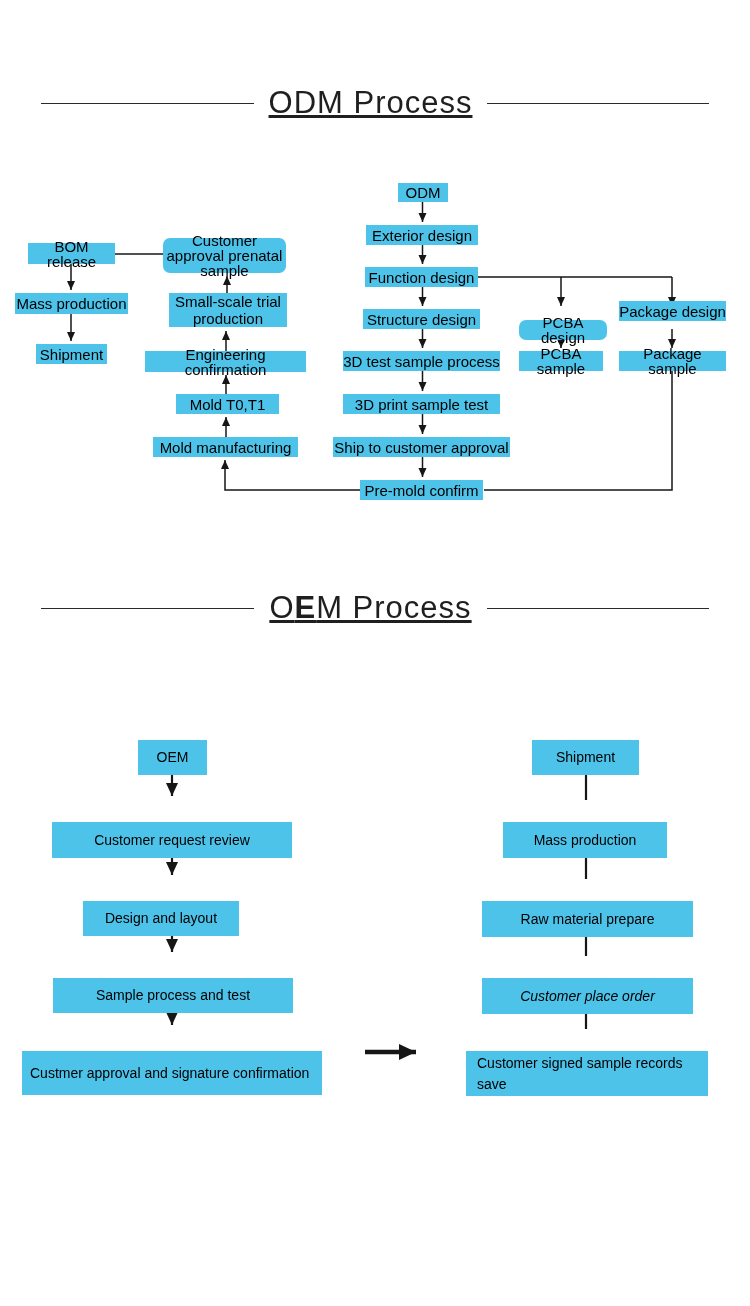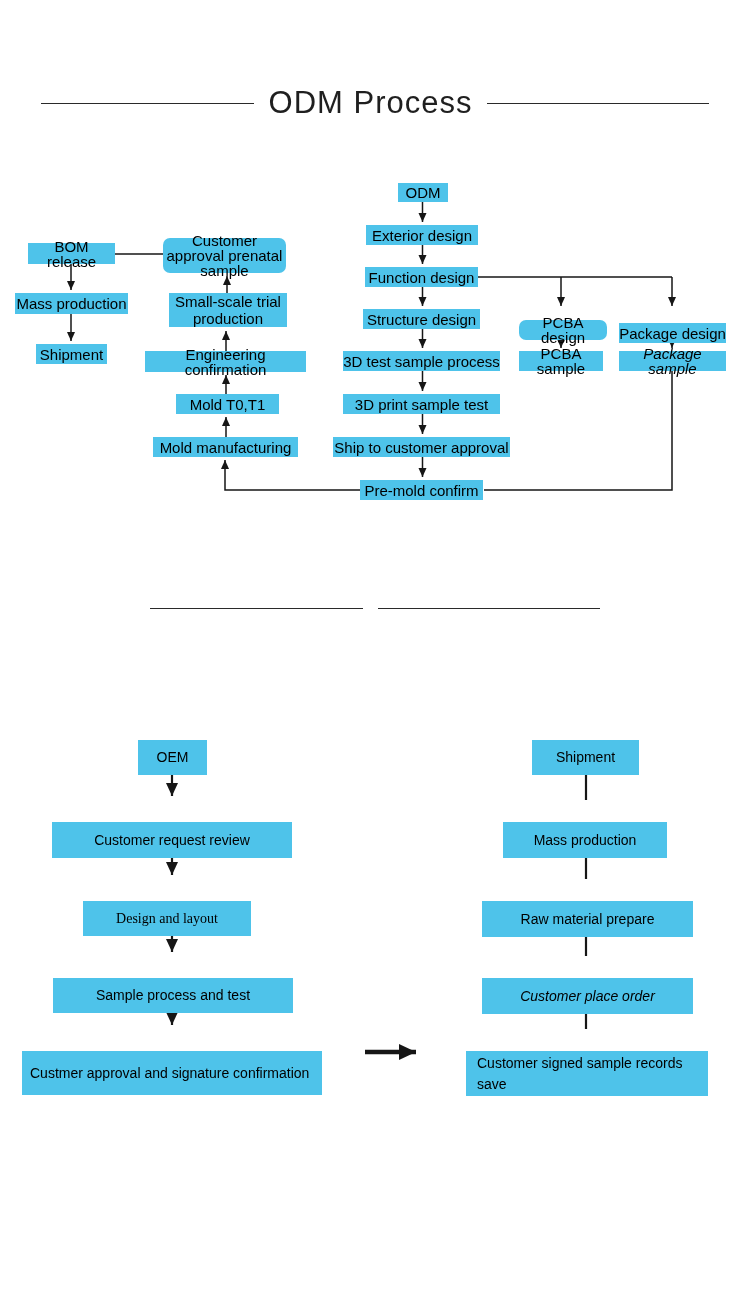--- a/index.html
+++ b/index.html
@@ -2,21 +2,21 @@
 <html style="--node-fill: #4ec3ea;"><head>
 <meta charset="utf-8">
 <style>
   html,body{margin:0;padding:0;background:#ffffff;}
   #page{position:relative;width:750px;height:1306px;background:#ffffff;overflow:hidden;
         font-family:"Liberation Sans", sans-serif;}
   .section-title{position:absolute;left:0;width:750px;display:flex;align-items:center;
         justify-content:center;gap:15px;}
   .section-title .rule{height:1px;background:#2a2a2a;}
   .section-title .title-text{font-size:31px;font-weight:300;letter-spacing:1px;color:#1f1f1f;
-        white-space:nowrap;}
+        white-space:nowrap;text-decoration:underline;}
   .node{position:absolute;background:var(--node-fill,#4ec3ea);color:#000;display:flex;
         align-items:center;justify-content:center;text-align:center;box-sizing:border-box;}
   .odm-node{font-size:15px;line-height:15px;}
   .oem-node{font-size:14px;line-height:21px;margin-top:22px;}
   .left-text{justify-content:flex-start;text-align:left;}
   svg.connectors{position:absolute;left:0;top:0;pointer-events:none;}
 </style>
 </head>
 <body>
 
@@ -62,33 +62,34 @@
   <div class="node odm-node" style="left:398px;top:183px;width:50px;height:19px;">ODM</div>
   <div class="node odm-node" style="left:366px;top:225px;width:112px;height:20px;">Exterior design</div>
   <div class="node odm-node" style="left:365px;top:267px;width:113px;height:20px;">Function design</div>
   <div class="node odm-node" style="left:363px;top:309px;width:117px;height:20px;">Structure design</div>
   <div class="node odm-node" style="left:343px;top:351px;width:157px;height:20px;">3D test sample process</div>
   <div class="node odm-node" style="left:343px;top:394px;width:157px;height:20px;">3D print sample test</div>
   <div class="node odm-node" style="left:333px;top:437px;width:177px;height:20px;">Ship to customer approval</div>
   <div class="node odm-node" style="left:360px;top:480px;width:123px;height:20px;">Pre-mold confirm</div>
   <div class="node odm-node" style="left:519px;top:320px;width:88px;height:20px;border-radius:7px;">PCBA design</div>
   <div class="node odm-node" style="left:519px;top:351px;width:84px;height:20px;">PCBA sample</div>
-  <div class="node odm-node" style="left:619px;top:323px;width:107px;height:20px;">Package design</div>
-  <div class="node odm-node" style="left:619px;top:351px;width:107px;height:20px;font-style:italic;">Package sample</div>
+  <div class="node odm-node" style="left:619px;top:301px;width:107px;height:20px;">Package design</div>
+  <div class="node odm-node" style="left:619px;top:351px;width:107px;height:20px;">Package sample</div>
   <div class="node odm-node" style="left:28px;top:243px;width:87px;height:21px;">BOM release</div>
   <div class="node odm-node" style="left:163px;top:238px;width:123px;height:35px;border-radius:7px;">Customer approval prenatal sample</div>
   <div class="node odm-node" style="left:15px;top:293px;width:113px;height:21px;">Mass production</div>
   <div class="node odm-node" style="left:36px;top:344px;width:71px;height:20px;">Shipment</div>
   <div class="node odm-node" style="left:169px;top:293px;width:118px;height:34px;line-height:17px;">Small-scale trial production</div>
   <div class="node odm-node" style="left:145px;top:351px;width:161px;height:21px;">Engineering confirmation</div>
   <div class="node odm-node" style="left:176px;top:394px;width:103px;height:20px;">Mold T0,T1</div>
   <div class="node odm-node" style="left:153px;top:437px;width:145px;height:20px;">Mold manufacturing</div>
 
   <div class="section-title" style="top:588px;height:40px;">
     <div class="rule" style="width:213px;"></div>
+    <div class="title-text"><span>O</span><span style="font-weight:700;">E</span><span>M Process</span></div>
     <div class="rule" style="width:222px;"></div>
   </div>
 
   <svg class="connectors" width="750" height="606" viewBox="0 0 750 606" style="top:700px;">
     <defs>
       <marker id="ah2" markerUnits="userSpaceOnUse" markerWidth="15" markerHeight="13" refX="13" refY="6" orient="auto">
         <path d="M0,0 L13,6 L0,12 Z" fill="#161616"></path>
       </marker>
       <marker id="ah3" markerUnits="userSpaceOnUse" markerWidth="22" markerHeight="18" refX="17" refY="8" orient="auto">
         <path d="M0,0 L17,8 L0,16 Z" fill="#161616"></path>
@@ -102,21 +103,21 @@
       <path d="M586 329 V296" marker-end="url(#ah2)"></path>
       <path d="M586 256 V219" marker-end="url(#ah2)"></path>
       <path d="M586 179 V140" marker-end="url(#ah2)"></path>
       <path d="M586 100 V57" marker-end="url(#ah2)"></path>
       <path d="M365 352 H416" stroke-width="4.5" marker-end="url(#ah3)"></path>
     </g>
   </svg>
 
   <div class="node oem-node" style="left:138px;top:718px;width:69px;height:35px;">OEM</div>
   <div class="node oem-node" style="left:52px;top:800px;width:240px;height:36px;">Customer request review</div>
-  <div class="node oem-node" style="left:83px;top:879px;width:168px;height:35px;font-family:Liberation Serif, serif;">Design and layout</div>
+  <div class="node oem-node" style="left:83px;top:879px;width:156px;height:35px;">Design and layout</div>
   <div class="node oem-node" style="left:53px;top:956px;width:240px;height:35px;">Sample process and test</div>
   <div class="node oem-node left-text" style="left:22px;top:1029px;width:300px;height:44px;padding-left:8px;">Custmer approval and signature confirmation</div>
   <div class="node oem-node left-text" style="left:466px;top:1029px;width:242px;height:45px;padding-left:11px;">Customer signed sample records save</div>
   <div class="node oem-node" style="left:482px;top:956px;width:211px;height:36px;font-style:italic;">Customer place order</div>
   <div class="node oem-node" style="left:482px;top:879px;width:211px;height:36px;">Raw material prepare</div>
   <div class="node oem-node" style="left:503px;top:800px;width:164px;height:36px;">Mass production</div>
   <div class="node oem-node" style="left:532px;top:718px;width:107px;height:35px;">Shipment</div>
 
 </div>
 

